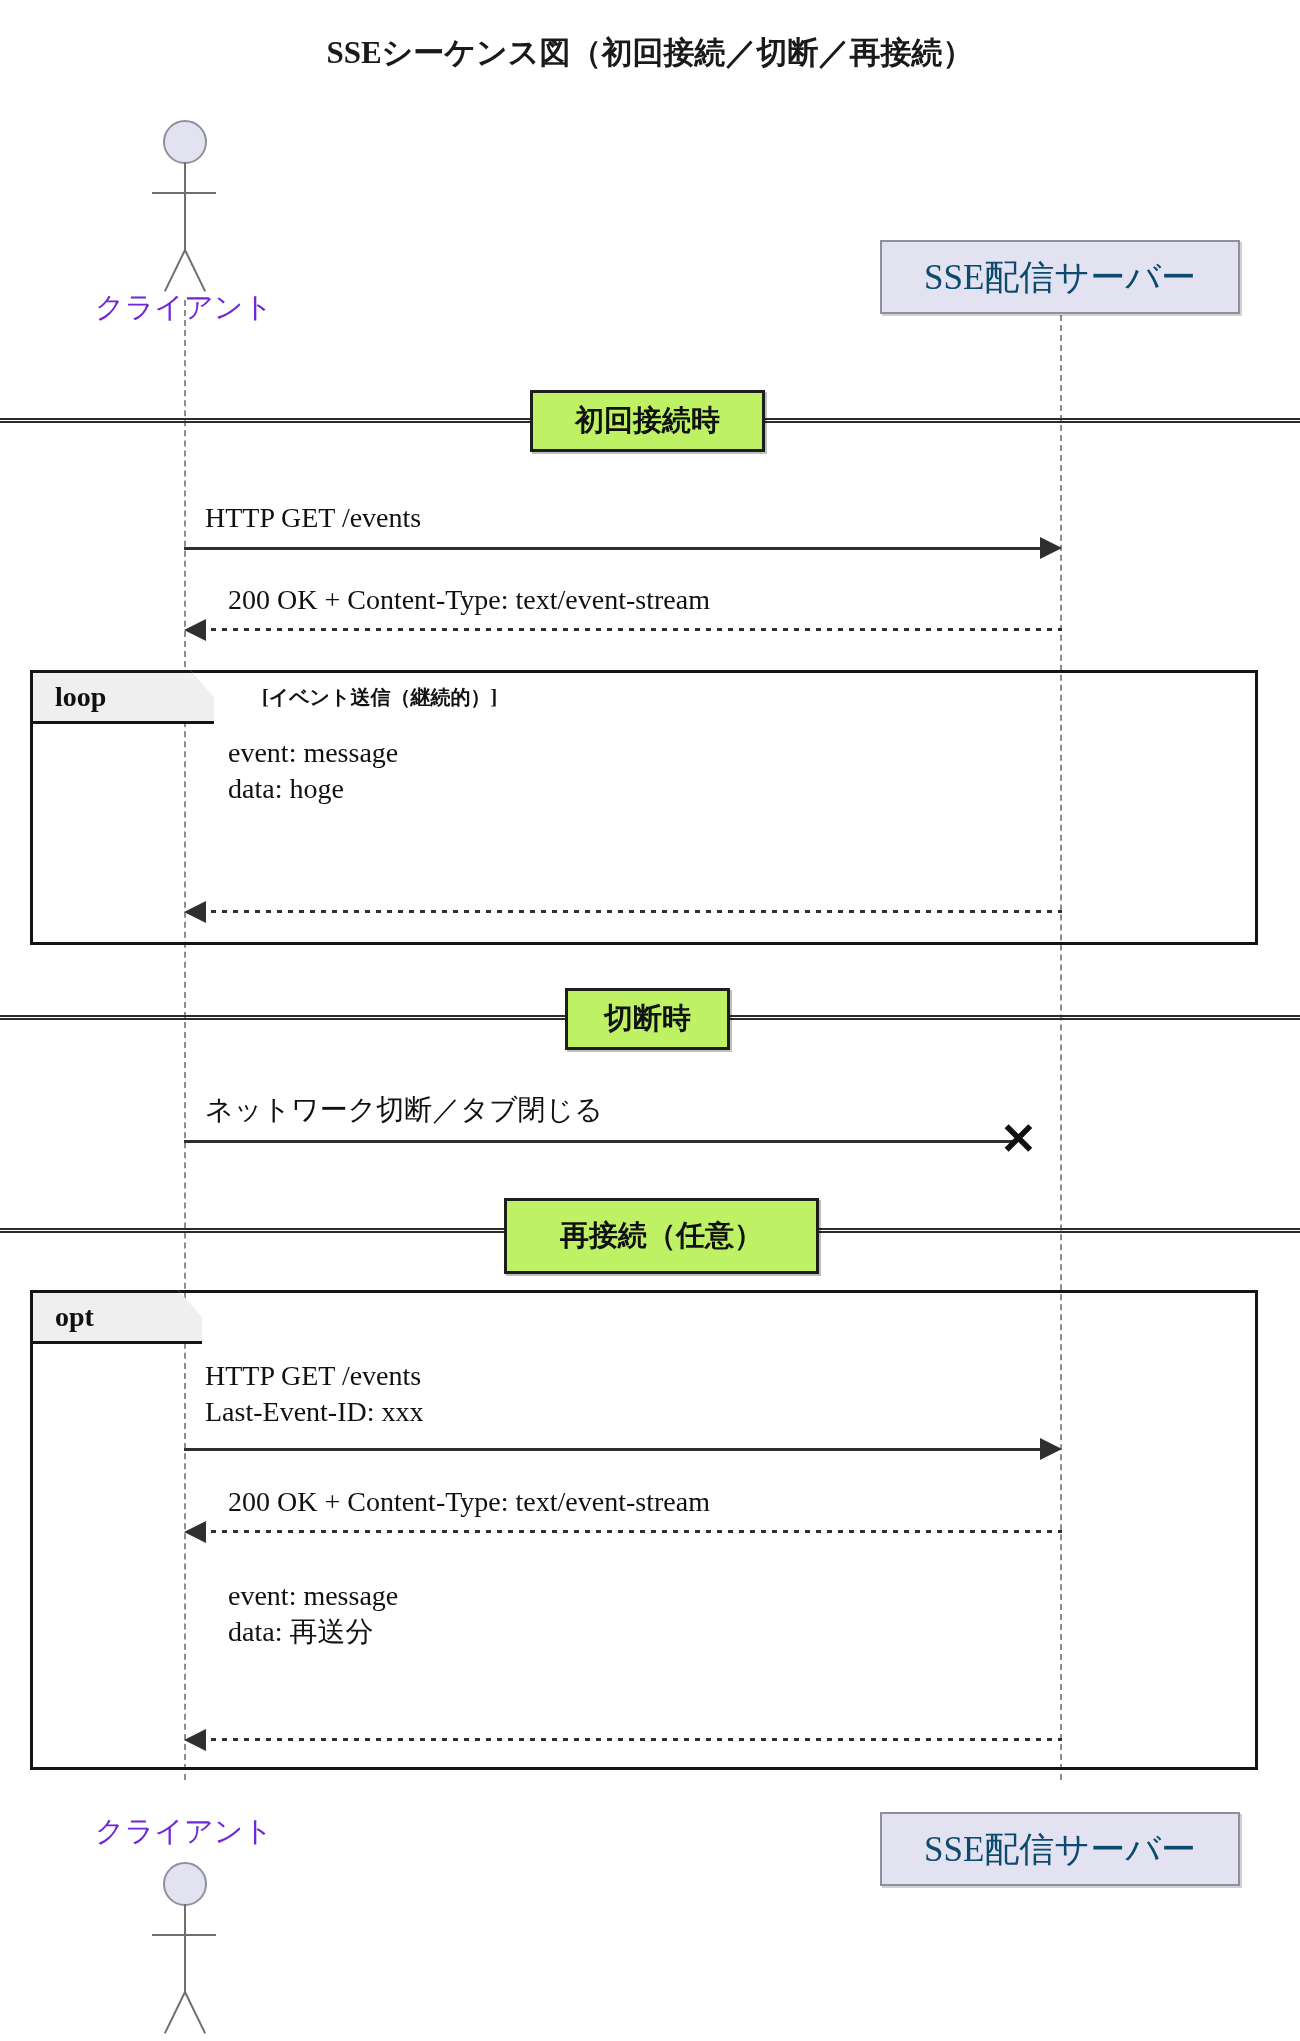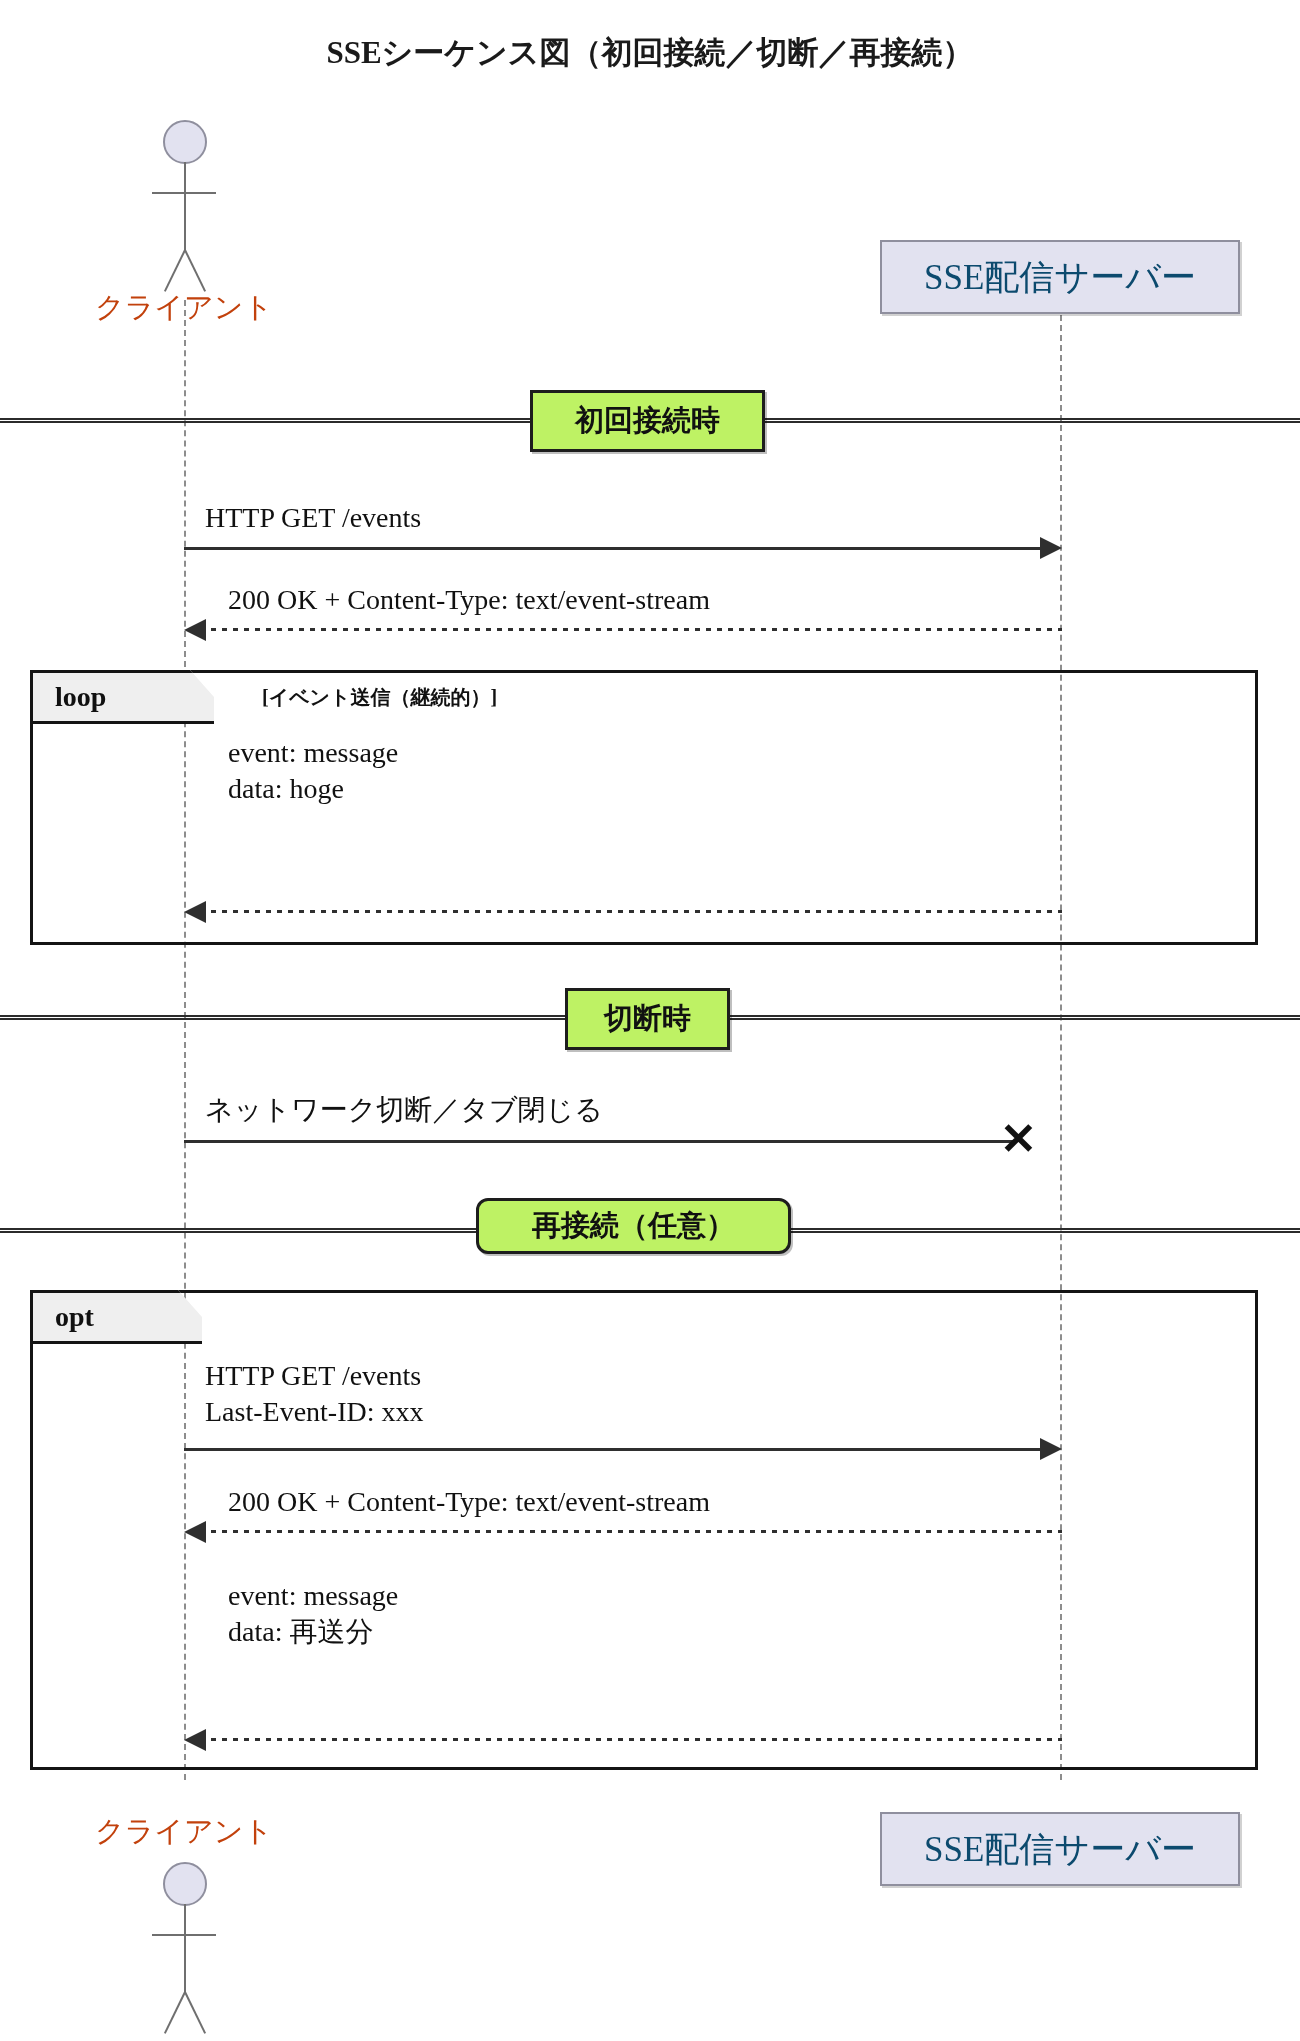--- a/index.html
+++ b/index.html
@@ -17,21 +17,21 @@
   
   .actor{position:absolute;}
   .actor .head{
     position:absolute;width:44px;height:44px;border-radius:50%;
     background:#E2E2F0;border:2px solid #8f8f9e;box-sizing:border-box;
   }
   .actor .body{position:absolute;width:0;border-left:2px solid #6f6f6f;}
   .actor .arms{position:absolute;height:0;border-top:2px solid #6f6f6f;}
   .actor .leg{position:absolute;width:0;border-left:2px solid #6f6f6f;transform-origin:top center;}
   .actor-label{
-    position:absolute;text-align:center;font-size:29px;color:#c2410c;white-space:nowrap;
+    position:absolute;text-align:center;font-size:29px;color:#6d28d9;white-space:nowrap;
   }
 
   
   .pbox{
     position:absolute;background:#E2E2F0;border:2px solid #8f8f9e;
     box-sizing:border-box;display:flex;align-items:center;justify-content:center;
     font-size:35px;color:#0c4a6e;box-shadow:2px 2px 0 rgba(0,0,0,.18);
   }
 
   
@@ -119,21 +119,21 @@
     <div class="dl" style="top:1015px;"></div>
     <div class="dbox" style="left:565px;top:988px;width:165px;height:62px;">切断時</div>
   </div>
 
   <div class="msgtext" style="left:205px;top:1092px;">ネットワーク切断／タブ閉じる</div>
   <div class="msgline solid" style="left:184px;top:1140px;width:830px;"></div>
   <div class="lostX" style="left:1000px;top:1118px;">✕</div>
 
   <div class="divider" style="top:0;">
     <div class="dl" style="top:1228px;"></div>
-    <div class="dbox" style="left:476px;top:1198px;width:315px;height:56px;border-radius:12px;">再接続（任意）</div>
+    <div class="dbox" style="left:504px;top:1198px;width:315px;height:76px;">再接続（任意）</div>
   </div>
 
   <div class="frag" style="left:30px;top:1290px;width:1228px;height:480px;"></div>
   <div class="fraglabel" style="left:30px;top:1290px;width:172px;height:54px;">opt</div>
 
   <div class="msgtext" style="left:205px;top:1358px;">HTTP GET /events
 Last-Event-ID: xxx</div>
   <div class="msgline solid" style="left:184px;top:1448px;width:862px;"></div>
   <div class="arrowR" style="left:1040px;top:1438px;"></div>
 

